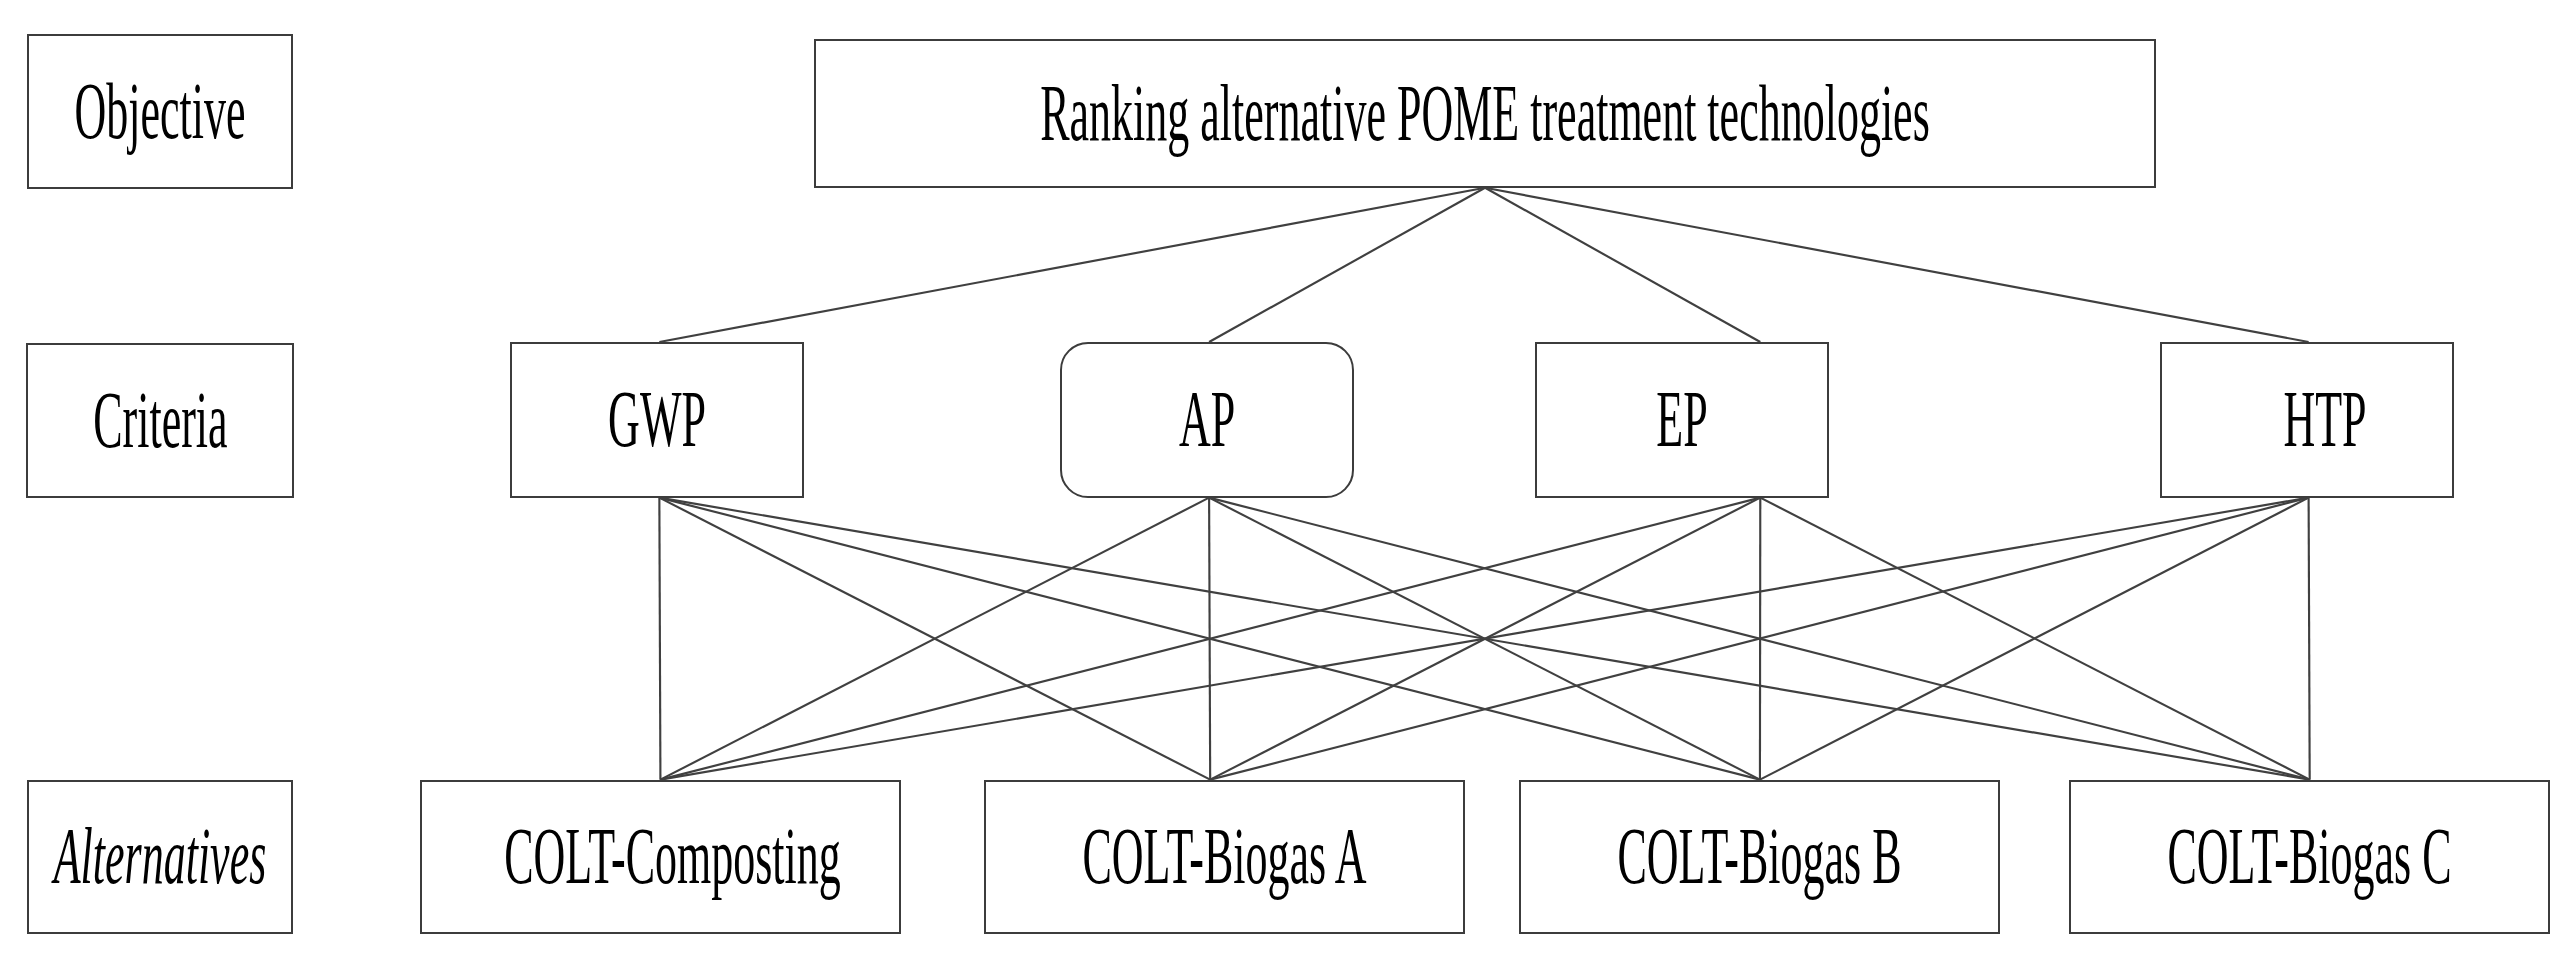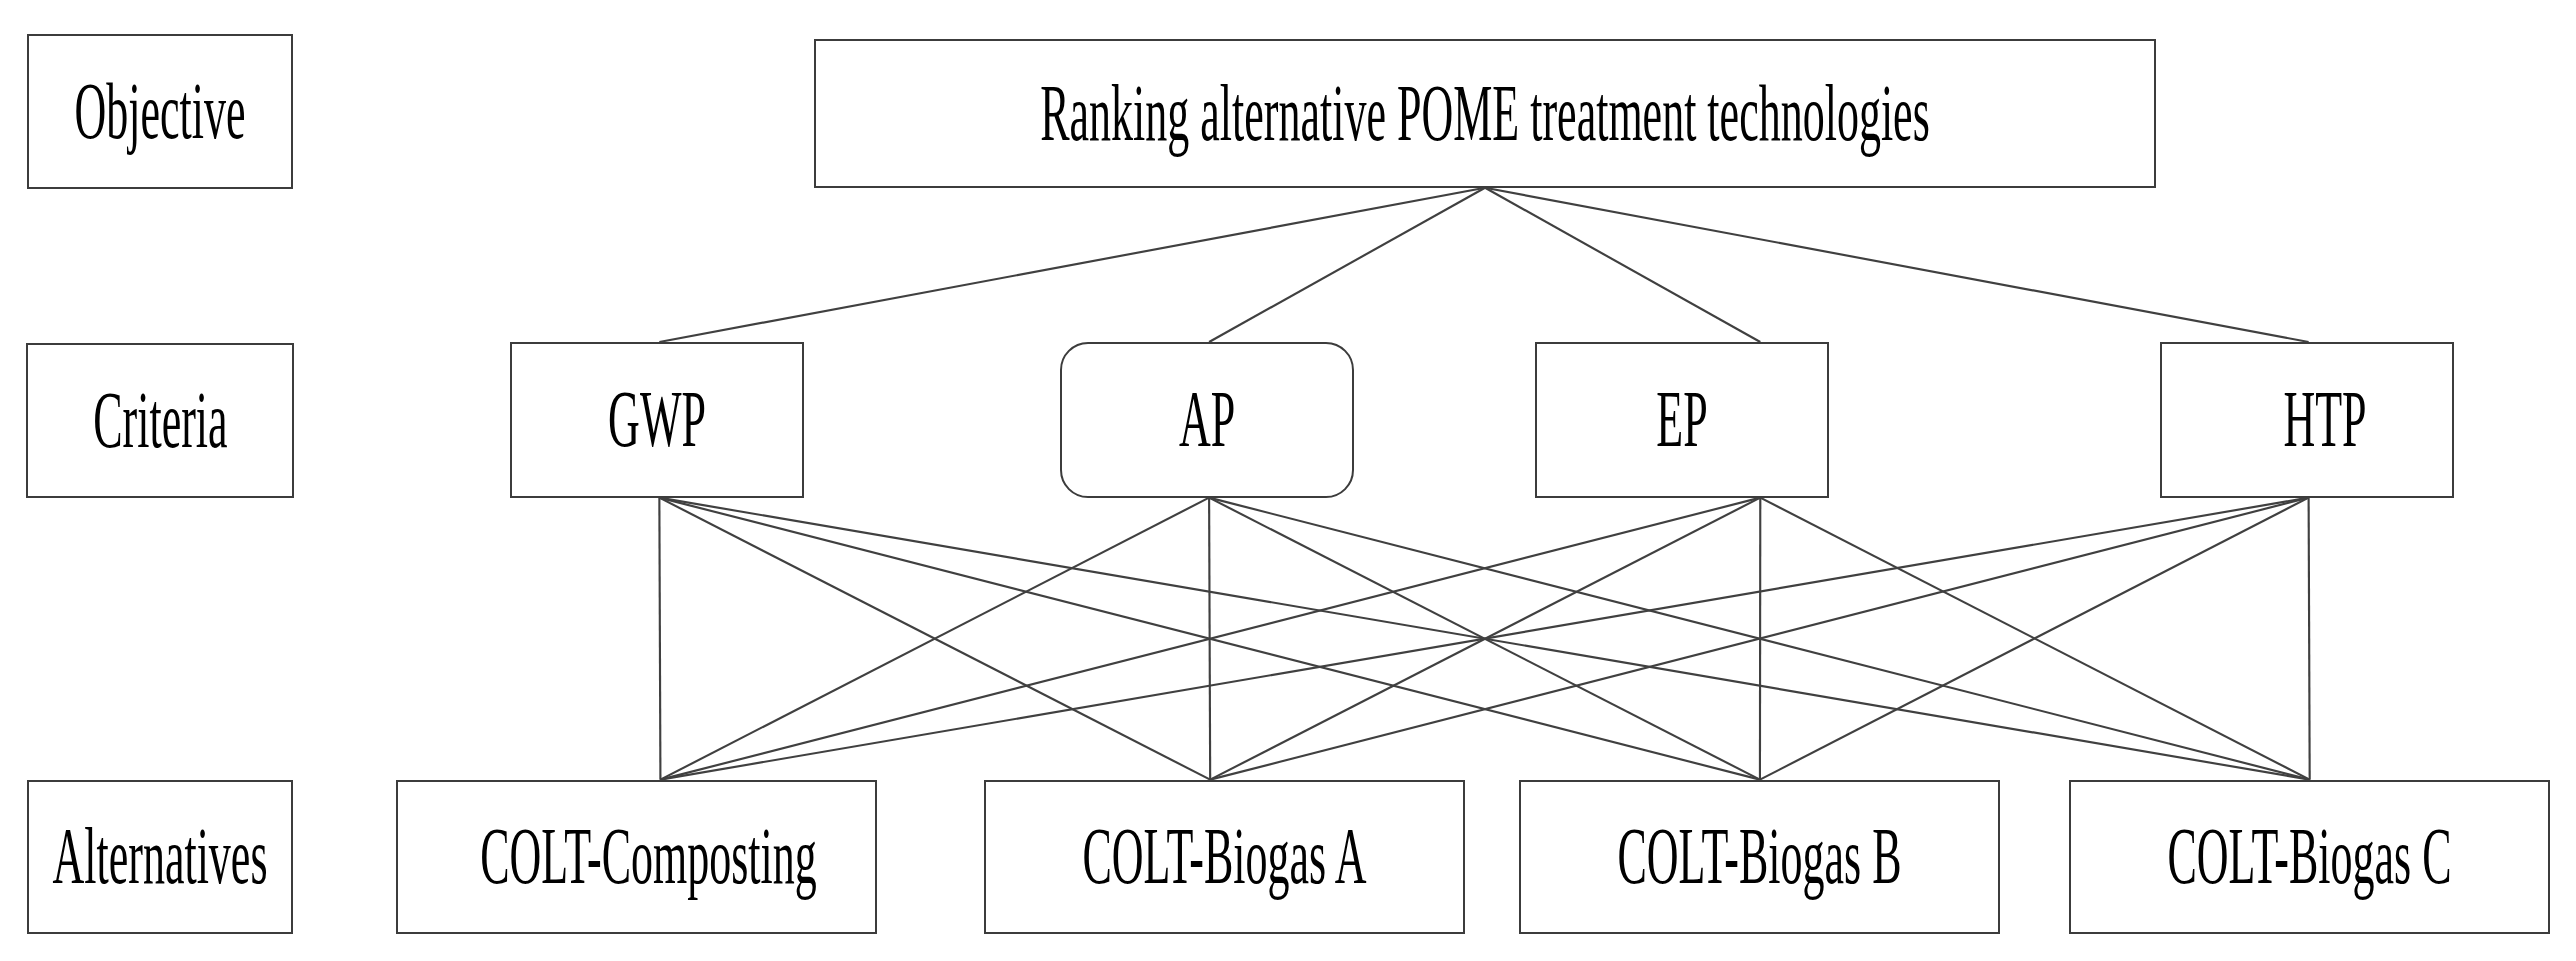--- a/index.html
+++ b/index.html
@@ -39,32 +39,32 @@
     display: inline-block;
     font-size: 44px;
     line-height: 1;
     color: var(--text, #000000);
     white-space: nowrap;
     transform: scaleY(1.83);
   }
   
   .lvl-objective    { left: 27px;   top: 34px;   width: 266px;  height: 155px; }
   .lvl-criteria     { left: 26.4px;   top: 343px;  width: 268px;  height: 155px; }
-  .lvl-alternatives { left: 27px;   top: 780px; width: 266px;  height: 154px; }
+  .lvl-alternatives { left: 27px;   top: 780px; width: 266px;  height: 154px; font-style: italic; }
   
   .obj-node         { left: 814px; top: 39px;   width: 1342px; height: 149px; }
   
   .criterion-node   { top: 342px;   width: 294px; height: 156px; }
   .crit-gwp { left: 510px; }
   .crit-ap  { left: 1060px; border-radius: 28px; }
   .crit-ep  { left: 1535px; }
   .crit-htp { left: 2160px; padding-left: 36px; }
   
   .alternative-node { top: 780px;  width: 481px; height: 154px; }
-  .alt-0 { left: 396px; padding-left: 24px; }
+  .alt-0 { left: 420px; padding-left: 24px; }
   .alt-1 { left: 970px; margin-left: 14px; }
   .alt-2 { left: 1519px; }
   .alt-3 { left: 2069px; }
 </style>
 </head>
 <body>
 
 <div id="canvas">
 
   <svg id="edges" xmlns="http://www.w3.org/2000/svg" viewBox="0 0 3608 1346" width="2576" height="961">

